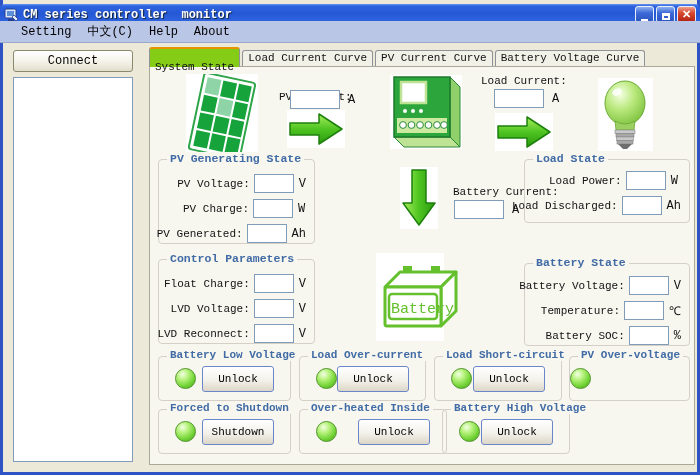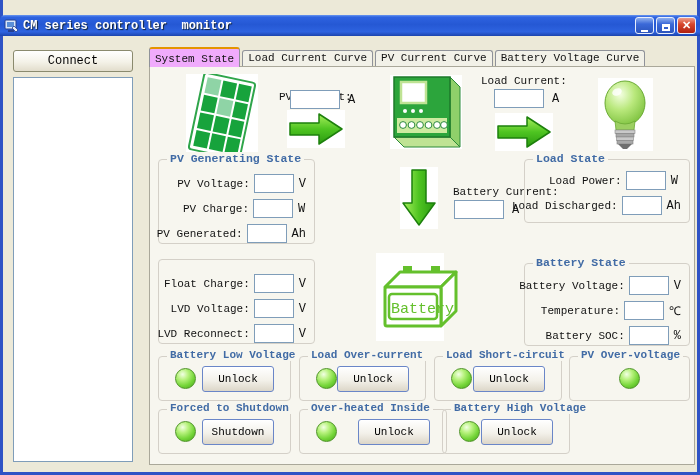--- a/index.html
+++ b/index.html
@@ -4,21 +4,21 @@
 <style>
   * { margin:0; padding:0; box-sizing:border-box; }
   html,body { width:700px; height:475px; overflow:hidden; background:#fff; }
   body { font-family:"Liberation Mono","DejaVu Sans Mono",monospace; font-size:11px; color:#111; }
 
   .window { position:absolute; left:0; top:0; width:700px; height:475px;
     background:#ece9d8; border-left:3px solid #2f53c5; border-right:3px solid #2f53c5;
     border-bottom:3px solid #2f53c5; }
 
   
-  .titlebar { position:absolute; left:-3px; top:15px; width:700px; height:21px;
+  .titlebar { position:absolute; left:-3px; top:4px; width:700px; height:21px;
     background:linear-gradient(180deg,#6a97ef 0%,#2e63e0 10%,#2558d4 45%,#2e63e0 80%,#1c44ad 100%);
     border-radius:5px 5px 0 0; display:flex; align-items:center; padding:0 4px; }
   .title-text { color:#fff; font-weight:bold; font-size:12px; white-space:pre;
     text-shadow:1px 1px 1px #123; margin-left:4px; flex:1; overflow:hidden; }
   .app-icon { width:15px; height:14px; display:inline-block; }
   .winbtns { display:flex; gap:2px; }
   .winbtn { width:19px; height:17px; border:1px solid #e8eefc; border-radius:3px;
     color:#fff; font-size:10px; line-height:14px; text-align:center; cursor:default;
     background:linear-gradient(180deg,#8fb0ef 0%,#3b69d8 40%,#2c55bd 100%); padding:0; }
   .winbtn.close { background:linear-gradient(180deg,#efa08c 0%,#d8482f 40%,#b02010 100%); }
@@ -36,21 +36,21 @@
     font-family:inherit; font-size:12px; border:1px solid #8a8a6e; border-radius:3px;
     background:linear-gradient(180deg,#ffffff 0%,#f4f2e8 55%,#e2ddcc 100%); cursor:default; }
   .device-list { position:absolute; left:10px; top:77px; width:120px; height:385px;
     background:#fff; border:1px solid #7f9db9; }
 
   
   .tabstrip { position:absolute; left:146px; top:47px; height:20px; display:flex; align-items:flex-end; }
   .tab { border:1px solid #8f9299; border-bottom:none; border-radius:3px 3px 0 0;
     background:#f2f1e8; padding:1px 5px 2px; height:17px; margin-right:2px; font-size:11px;
     white-space:nowrap; cursor:default; }
-  .tab.active { background:#f0abfc; height:20px; padding-top:4px;
+  .tab.active { background:#84cc16; height:20px; padding-top:12px;
     border-top:2px solid #e59400; position:relative; z-index:3; }
 
   
   .panel { position:absolute; left:146px; top:66px; width:546px; height:399px;
     background:#f7f6ef; border:1px solid #aaa89a; z-index:2; }
 
   .icon-box { position:absolute; background:#fff; }
   .lbl { position:absolute; font-size:11px; white-space:nowrap; }
   .fin { border:1px solid #7f9db9; background:#fff; height:19px; width:50px;
     font-family:inherit; font-size:11px; padding:0 2px; }
@@ -66,21 +66,21 @@
   .frow .fin { width:40px; height:19px; }
   .funit { width:22px; margin-left:5px; font-size:12px; }
 
   
   .alarm { position:absolute; height:45px; border:1px solid #d4d0c8; border-radius:4px;
     display:flex; align-items:center; }
   .alarm .legend { font-size:11px; }
   .led { width:21px; height:21px; border-radius:50%; margin-left:16px;
     border:1px solid #4e9427;
     background:radial-gradient(circle at 35% 28%, #f2ffe4 0%, #b8f27e 30%, #76d63a 62%, #4aa81d 95%); }
-  .alarm.led-only { justify-content:center; }
+  .alarm.led-only { }
   .alarm.led-only .led { margin-left:0; }
   .xpbtn { margin-left:auto; margin-right:16px; width:72px; height:26px;
     font-family:inherit; font-size:11px; border:1px solid #6a86c8; border-radius:3px;
     background:linear-gradient(180deg,#ffffff 0%,#f3f1ea 55%,#dcd6c8 100%);
     box-shadow:inset 0 1px 0 #fff; cursor:default; }
 </style>
 </head>
 <body>
 
 <div class="window">
@@ -99,20 +99,26 @@
       <button class="winbtn">
           <span class="glyph-min"></span>
         </button>
       <button class="winbtn">
           <span class="glyph-max"></span>
         </button>
       <button class="winbtn close"><span class="glyph-x">✕</span></button>
     </span>
   </div>
 
+  <div class="menubar">
+    <span class="menu-item">Setting</span>
+    <span class="menu-item">中文(C)</span>
+    <span class="menu-item">Help</span>
+    <span class="menu-item">About</span>
+  </div>
 
   <button class="btn-connect">Connect</button>
   <div class="device-list"></div>
 
   <div class="tabstrip">
     <div class="tab active">System State</div>
     <div class="tab">Load Current Curve</div>
     <div class="tab">PV Current Curve</div>
     <div class="tab">Battery Voltage Curve</div>
   </div>
@@ -260,20 +266,21 @@
         <span class="funit">W</span>
       </div>
       <div class="frow">
         <span class="flabel">Load Discharged:</span>
         <input class="fin" value="" style="">
         <span class="funit">Ah</span>
       </div>
     </div>
 
     <div class="group" style="left:8px;top:192px;width:157px;height:85px;">
+      <span class="legend">Control Parameters</span>
       <div style="height:11px"></div>
       <div class="frow">
         <span class="flabel">Float Charge:</span>
         <input class="fin" value="" style="">
         <span class="funit">V</span>
       </div>
       <div class="frow">
         <span class="flabel">LVD Voltage:</span>
         <input class="fin" value="" style="">
         <span class="funit">V</span>

